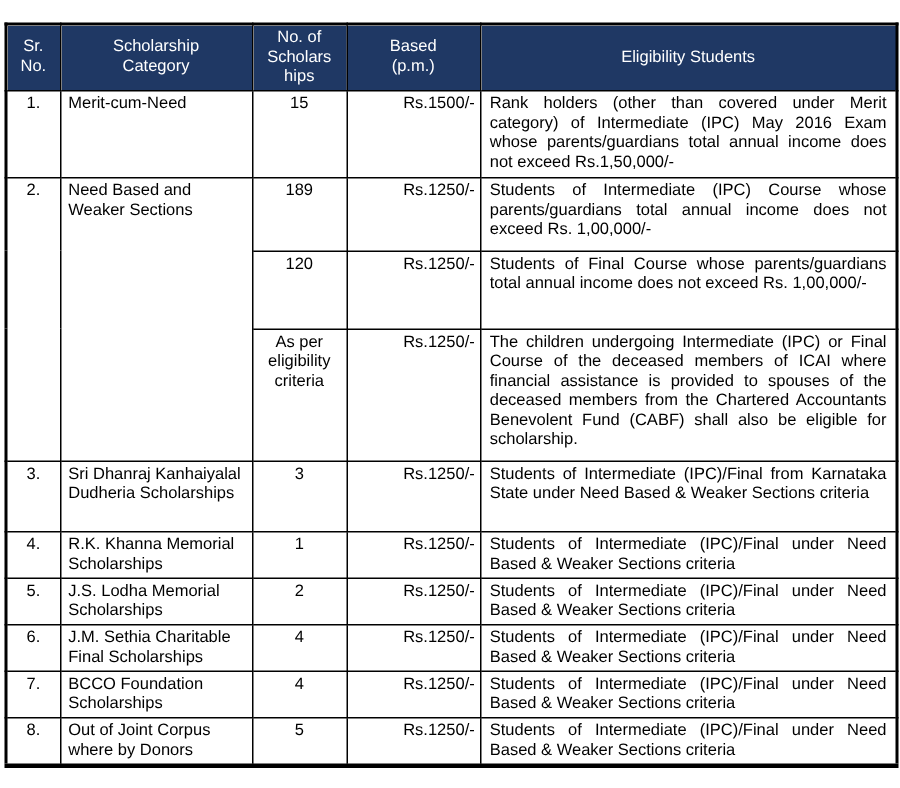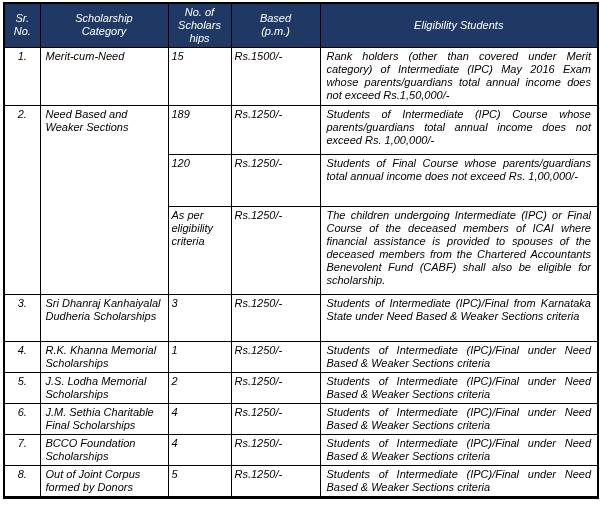--- a/index.html
+++ b/index.html
@@ -2,36 +2,36 @@
 <html style="--navy: #1f3864; --ink: #000000;"><head>
 <meta charset="utf-8">
 <style>
   :root { --navy:#1f3864; --ink:#000000; --paper:#ffffff; }
   * { box-sizing: border-box; }
   html, body { margin:0; padding:0; }
   body {
     width:600px; height:525px; background:var(--paper);
     font-family:"Liberation Sans", sans-serif; color:var(--ink);
   }
-  .wrap { padding:2px 3px;font-style:italic; }
+  .wrap { padding:15px 3px; }
   table.schol {
     border-collapse:collapse; table-layout:fixed; width:594px;
     font-size:11px; line-height:13px;
     border:2px solid var(--ink); border-bottom-width:3px;
   }
   th, td { border:1px solid var(--ink); vertical-align:top; padding:2px 3px; overflow:hidden; }
   thead th {
     background:var(--navy); color:#fff; font-weight:normal;
     text-align:center; vertical-align:middle; height:44px; padding:1px 2px;
     white-space:pre-line;
   }
   td.c-sr  { text-align:center; }
   td.c-cat { white-space:pre-line; padding-left:5px; }
-  td.c-num { white-space:pre-line; }
-  td.c-amt { text-align:left; }
+  td.c-num { text-align:center; white-space:pre-line; }
+  td.c-amt { text-align:right; }
   td.c-elig{ text-align:justify; padding:2px 6px 2px 6px; }
   tr.r1  { height:58px; }
   tr.r2a { height:49px; }
   tr.r2b { height:52px; }
   tr.r2c { height:88px; }
   tr.r3  { height:47px; }
   tr.rsm { height:31px; }
 </style>
 </head>
 <body>
@@ -123,20 +123,20 @@
         <td class="c-sr">7.</td>
         <td class="c-cat">BCCO Foundation
 Scholarships</td>
         <td class="c-num">4</td>
         <td class="c-amt">Rs.1250/-</td>
         <td class="c-elig">Students of Intermediate (IPC)/Final under Need Based &amp; Weaker Sections criteria</td>
       </tr>
       <tr class="rsm">
         <td class="c-sr">8.</td>
         <td class="c-cat">Out of Joint Corpus
-formed by Donors</td>
+where by Donors</td>
         <td class="c-num">5</td>
         <td class="c-amt">Rs.1250/-</td>
         <td class="c-elig">Students of Intermediate (IPC)/Final under Need Based &amp; Weaker Sections criteria</td>
       </tr>
     </tbody>
   </table>
 </div>
 
 </body></html>

